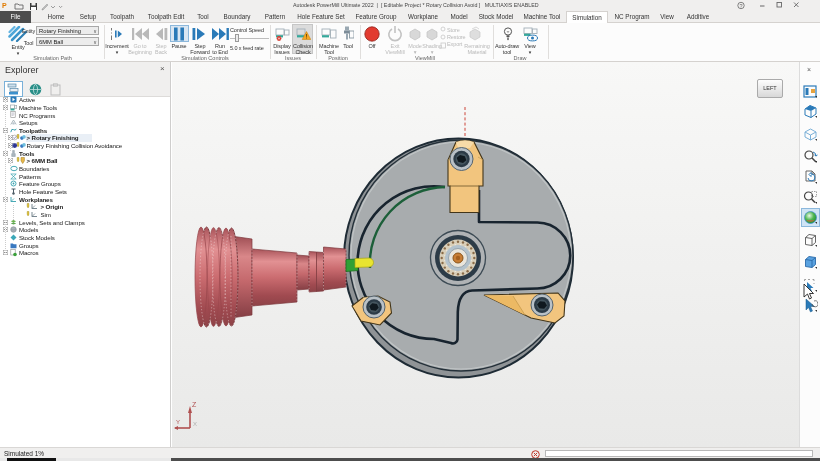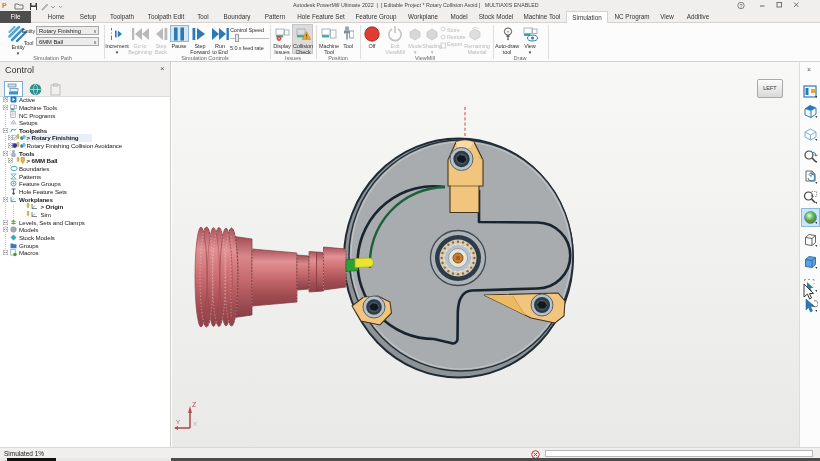--- a/index.html
+++ b/index.html
@@ -230,21 +230,21 @@
       <ellipse cx="10.5" cy="11" rx="5" ry="2.9" fill="none" stroke="#2a7ab8" stroke-width="1"></ellipse>
       <circle cx="10.5" cy="11" r="1.5" fill="#2a7ab8"></circle>
     </svg>
     <div class="rlabel" style="left:522px;top:20px;width:16px;">View<br><span style="font-size:5px;">▾</span></div>
     <div class="rgroup" style="left:500px;width:40px;">Draw</div>
     <div class="rsep" style="left:548px;"></div>
   </div>
 
   <div class="abs" id="explorer">
     <div id="exp-head">
-      <div class="abs" style="left:5px;top:3px;font-size:9px;color:#333;">Control</div>
+      <div class="abs" style="left:5px;top:3px;font-size:9px;color:#333;">Explorer</div>
       <div class="abs" style="left:160px;top:2px;font-size:8px;color:#555;">×</div>
     </div>
     <div id="exp-tabs">
       <div class="abs" style="left:4px;top:1px;width:19px;height:16px;background:#fff;border:1px solid #7ab0d8;"></div>
       <svg class="abs" style="left:7px;top:3px;" width="13" height="12" viewBox="0 0 13 12">
         <rect x="1" y="1" width="8" height="3" fill="#cfe0ec" stroke="#5588aa" stroke-width="0.7"></rect>
         <rect x="3" y="5.5" width="8" height="3" fill="#e8eef4" stroke="#5588aa" stroke-width="0.7"></rect>
         <rect x="2" y="9" width="9" height="2.5" fill="#3c90cc"></rect>
       </svg>
       <svg class="abs" style="left:29px;top:3px;" width="13" height="13" viewBox="0 0 13 13">

